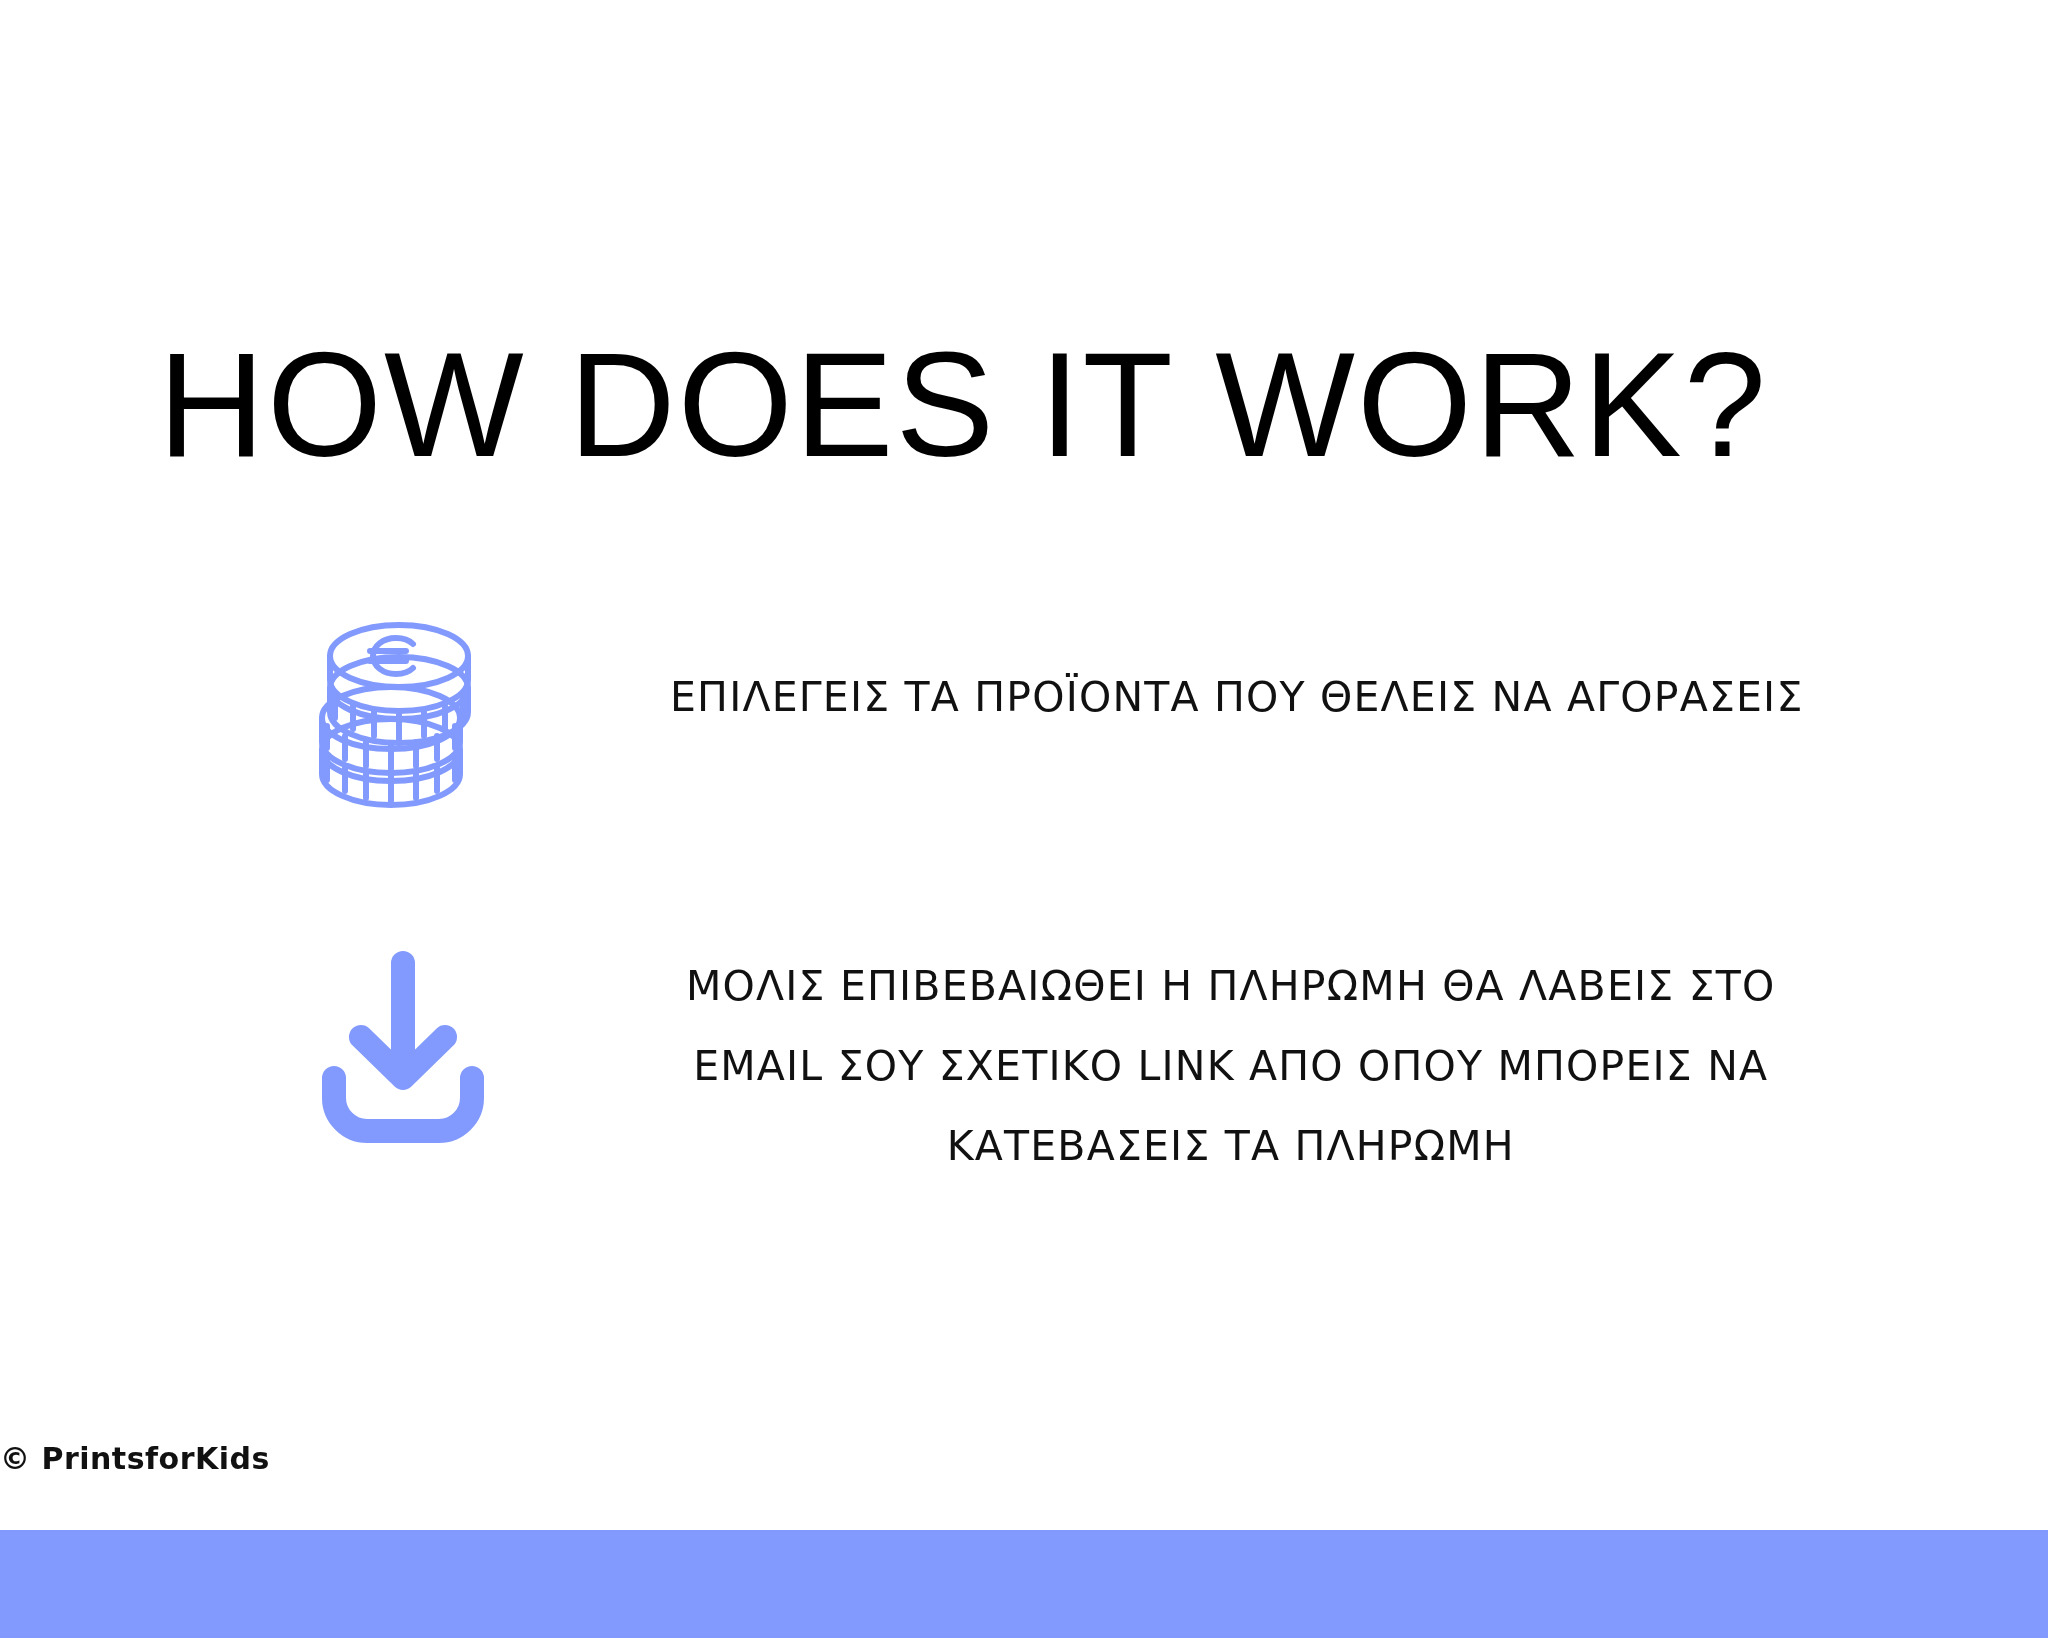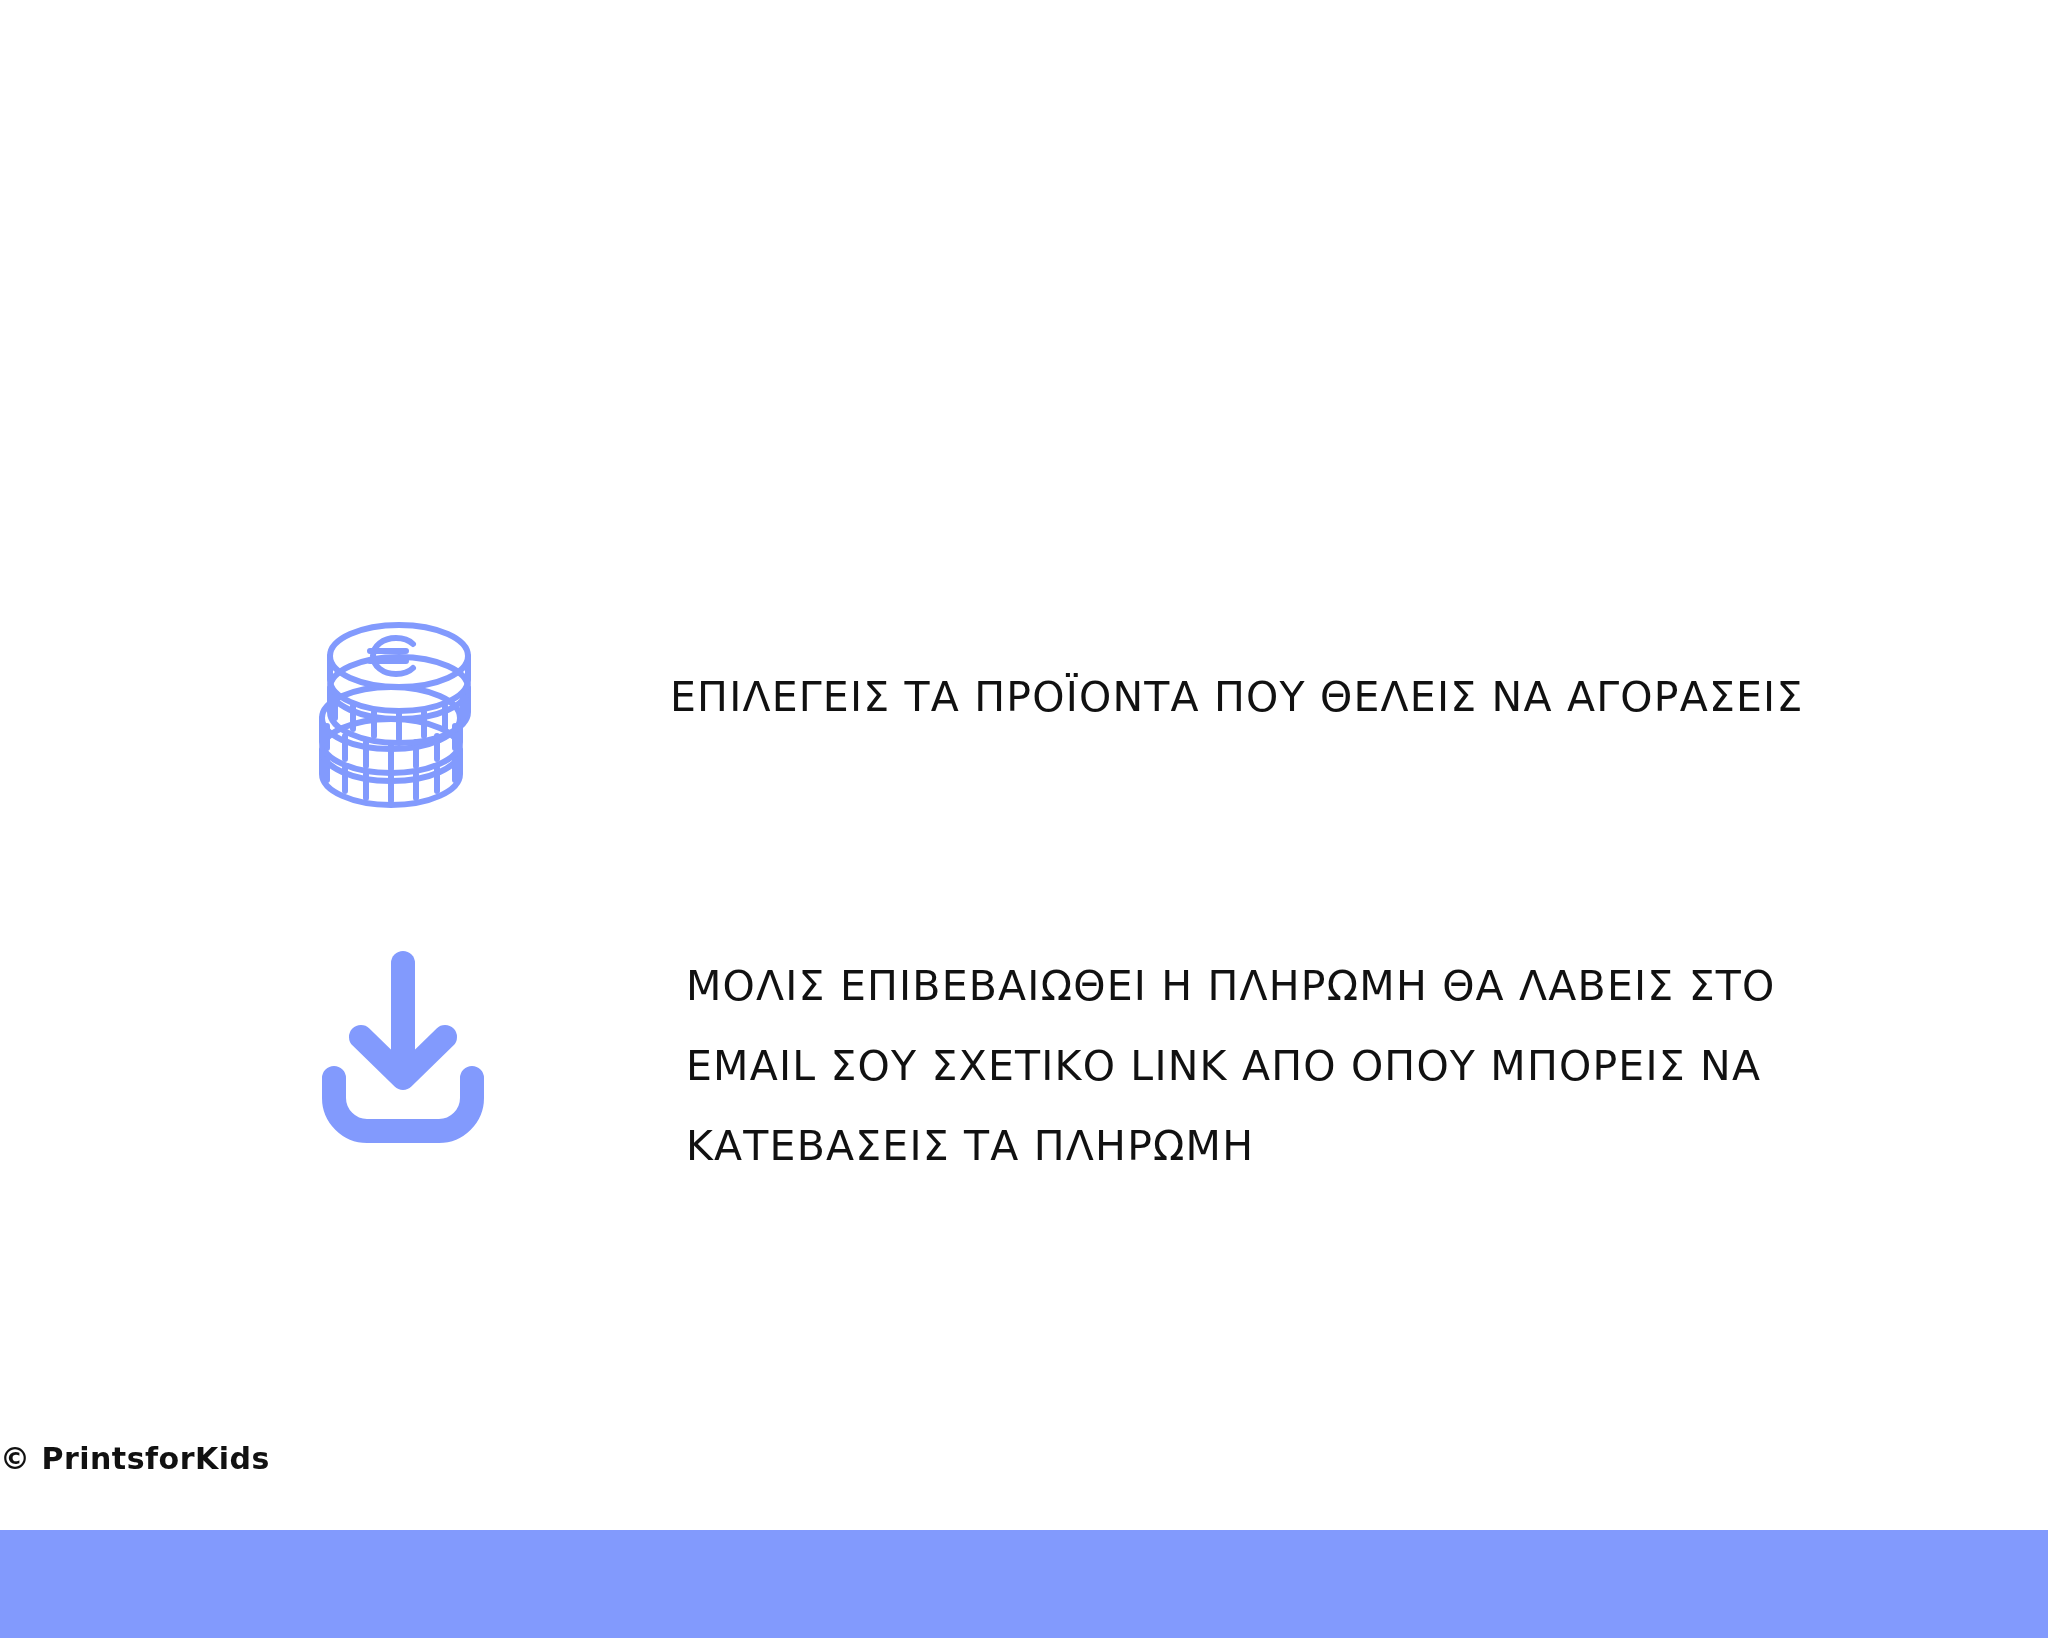--- a/index.html
+++ b/index.html
@@ -61,21 +61,21 @@
     font-size: 41px;
     line-height: 1.95;
     letter-spacing: 1.2px;
     color: #111111;
     max-width: 1200px;
   }
 
   #step-1 .step-text { padding-top: 58px; }
   #step-2 .step-text { padding-top: 2px; }
 
-  .step-line { display: block; white-space: nowrap; }
+  .step-line { display: block; white-space: nowrap; text-align: center; }
 
   
   #footer {
     position: absolute;
     left: 0;
     right: 0;
     top: 1441px;
     text-align: left;
     font-family: "DejaVu Sans", sans-serif;
     font-weight: 700;
@@ -92,20 +92,21 @@
     width: 2048px;
     height: 108px;
     background: #829afd;
   }
 </style>
 </head>
 <body>
 
 <div id="slide">
 
+  <h1 id="title">HOW DOES IT WORK?</h1>
 
   <div class="step" id="step-1">
     <div class="step-icon">
       <svg width="180" height="215" viewBox="0 0 180 215" fill="none" xmlns="http://www.w3.org/2000/svg" aria-hidden="true">
         <g stroke="#829afd" stroke-width="6" fill="none" stroke-linecap="round" stroke-linejoin="round">
 
           <path d="M22 150 v24 c0 17 31 31 69 31 s69 -14 69 -31 v-24"></path>
           <ellipse cx="91" cy="150" rx="69" ry="31"></ellipse>
 
           <path d="M27 158 v22 M45 168 v23 M66 174 v24 M91 176 v25 M116 174 v24 M137 168 v23 M155 158 v22"></path>

